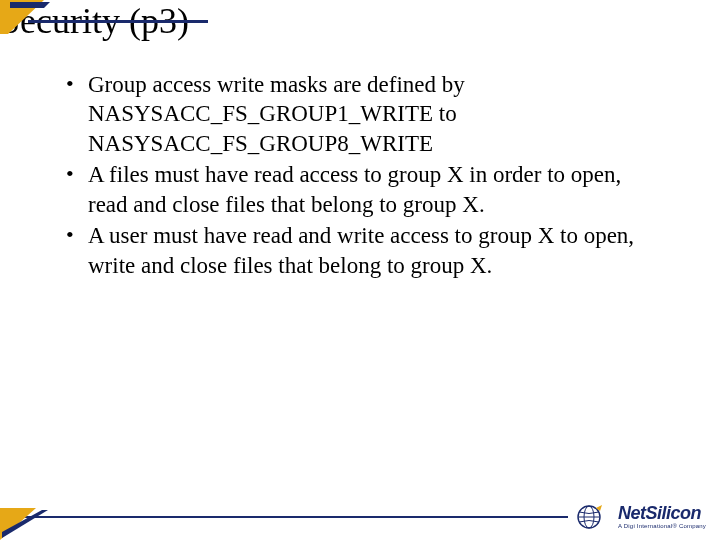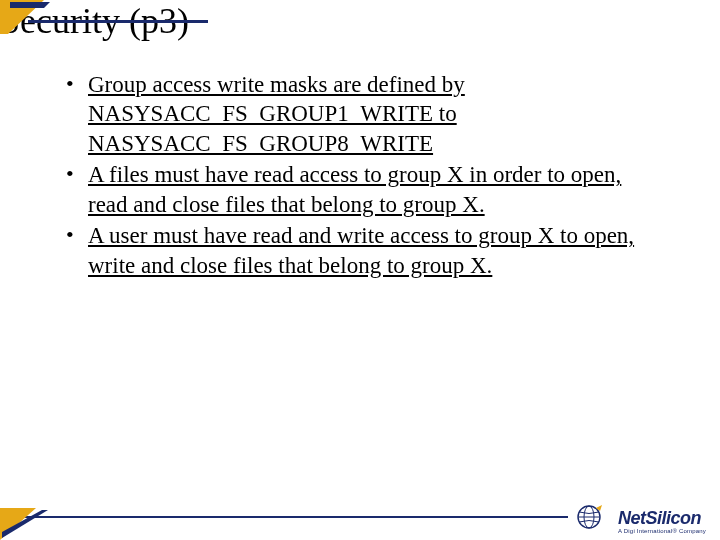--- a/index.html
+++ b/index.html
@@ -28,21 +28,20 @@
     color: #000;
   }
   .content {
     margin: 28px 56px 0 62px;
   }
   ul.bullets {
     list-style: none;
     font-size: 23px;
     line-height: 1.28;
     color: #000;
-    text-decoration: underline;
   }
   ul.bullets li {
     position: relative;
     padding-left: 26px;
     margin-bottom: 2px;
   }
   ul.bullets li::before {
     content: "•";
     position: absolute;
     left: 4px;
@@ -62,21 +61,21 @@
     bottom: 22px;
     width: 680px;
     height: 2px;
     background: #1a2a6c;
   }
   .logo {
     position: absolute;
     right: 14px;
     bottom: 6px;
     display: flex;
-    align-items: flex-end;
+    align-items: flex-start;
     gap: 16px;
     background: #fff;
     padding-left: 8px;
   }
   .logo-text {
     display: flex;
     flex-direction: column;
     align-items: flex-start;
     line-height: 1;
   }

